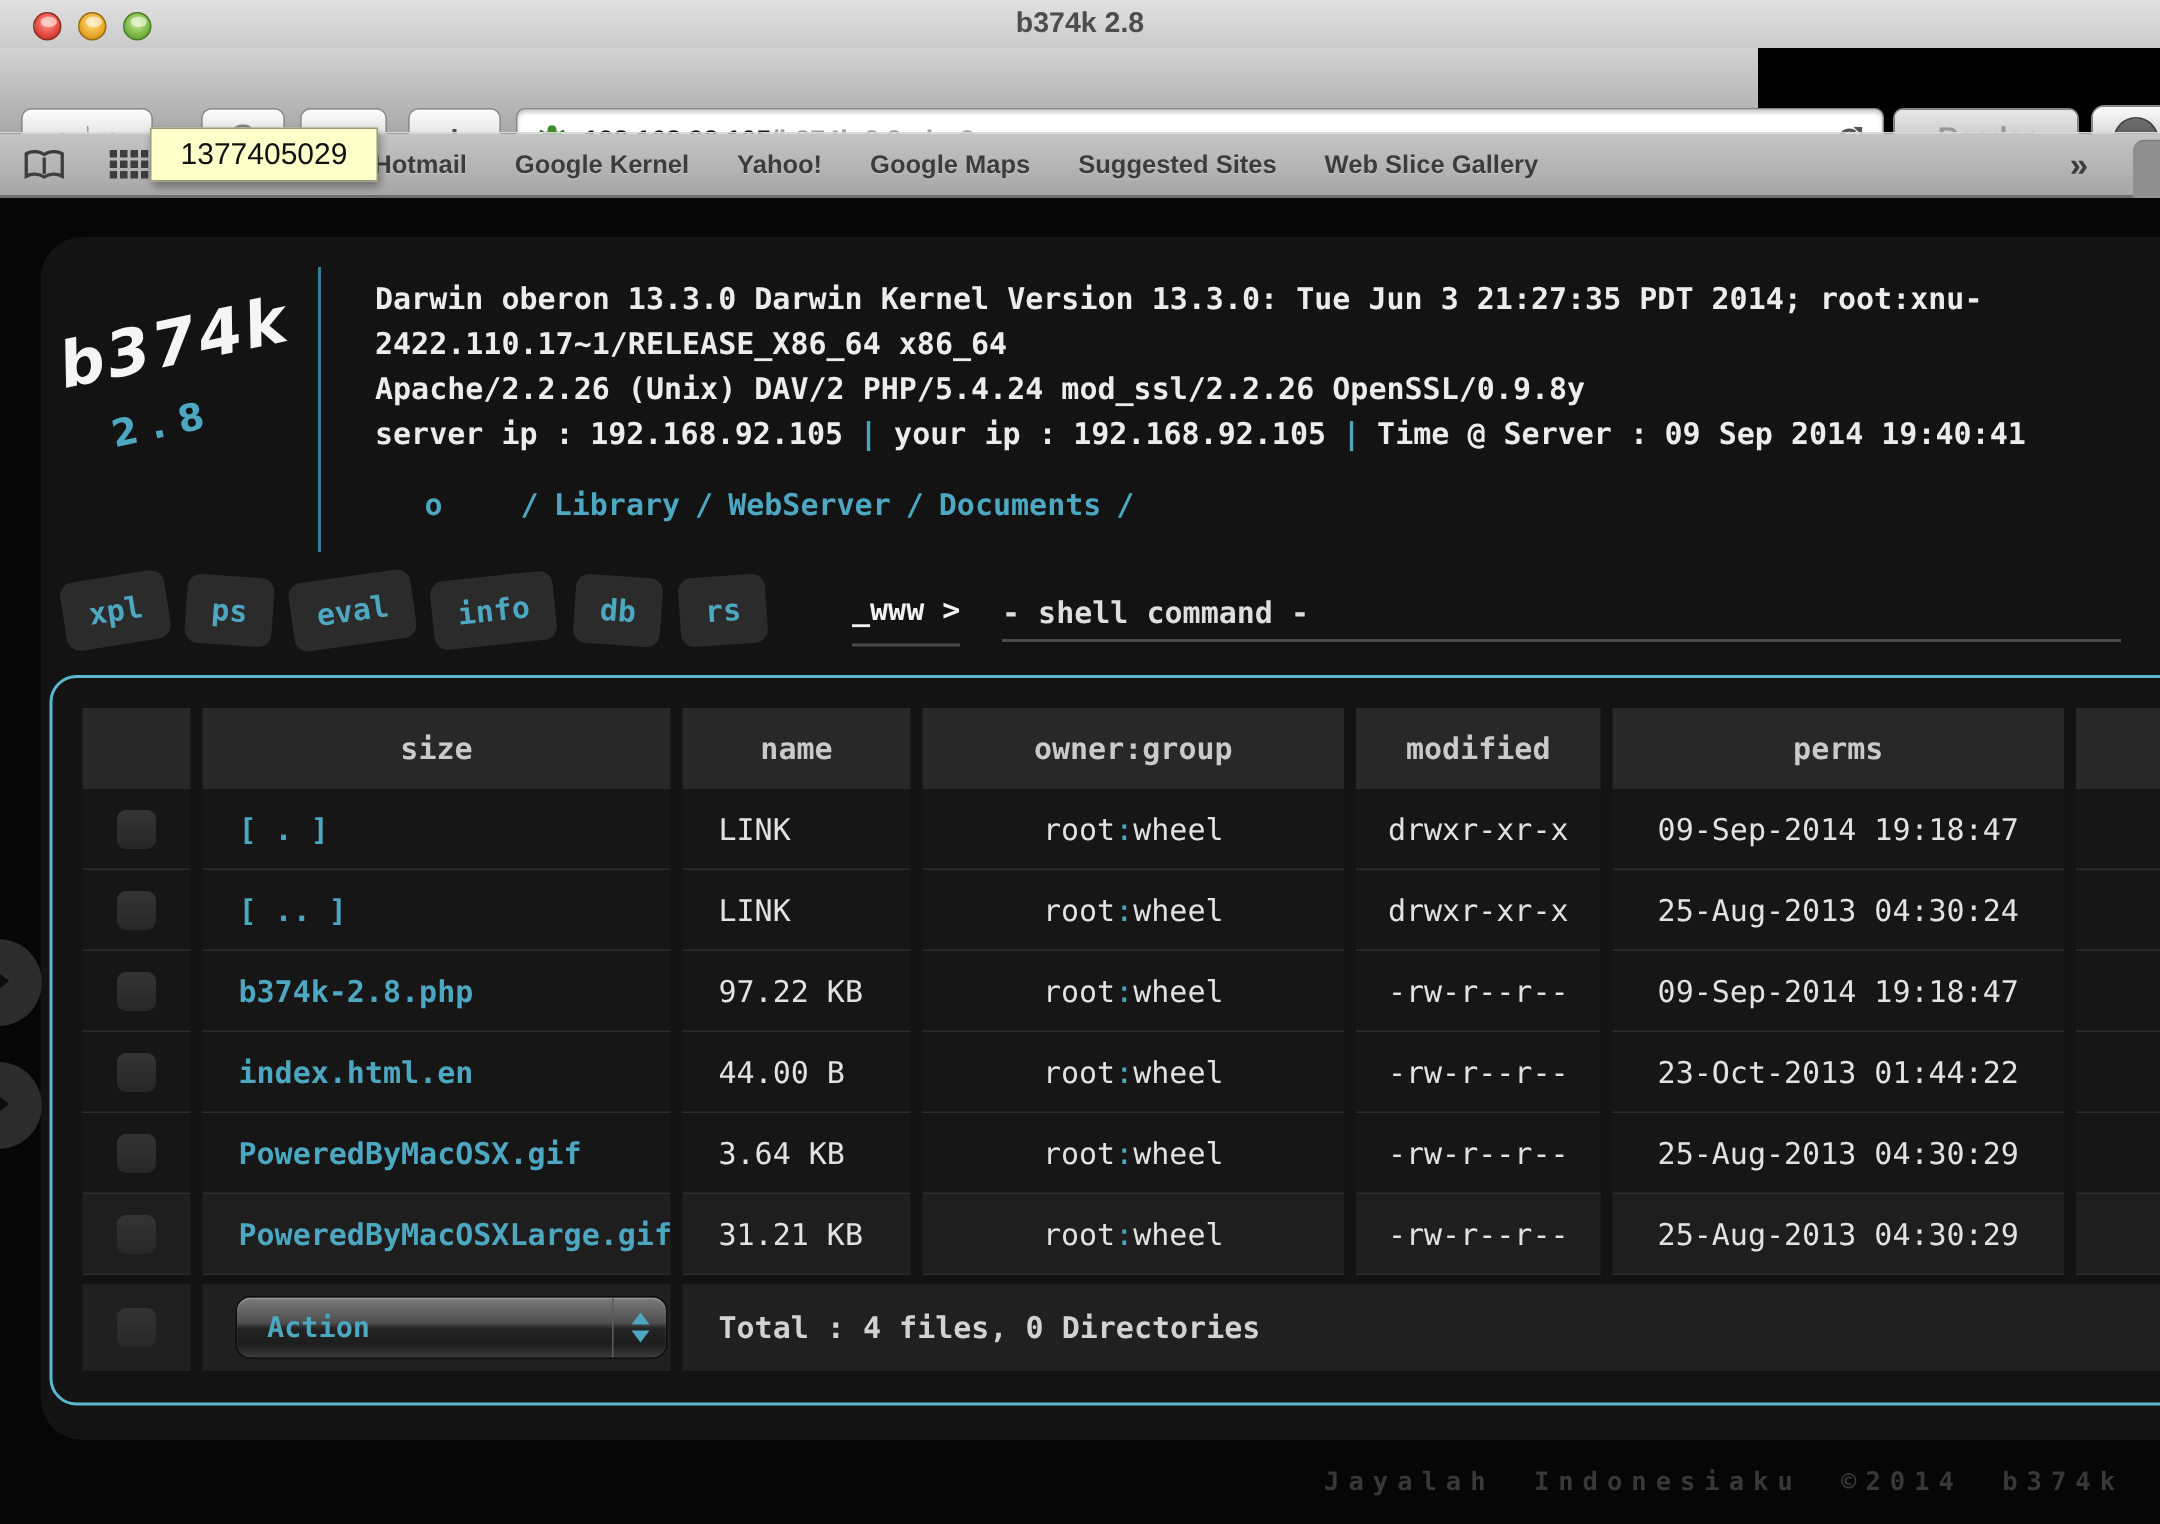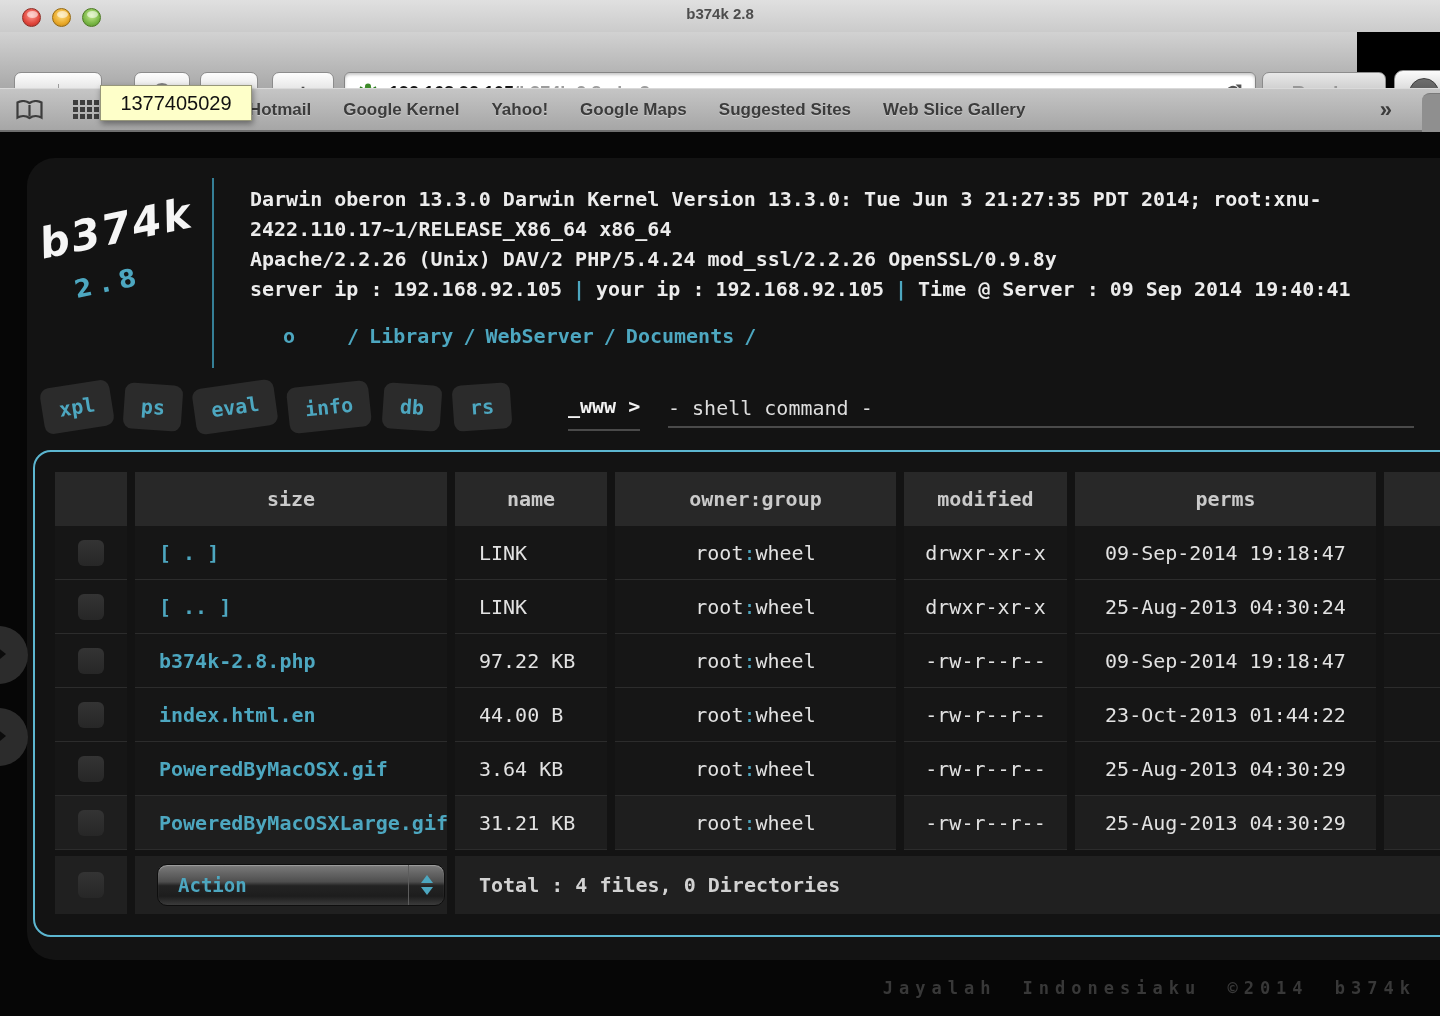--- a/index.html
+++ b/index.html
@@ -3,29 +3,29 @@
 <meta charset="utf-8">
 <style>
   * { margin:0; padding:0; box-sizing:border-box; }
   html,body { width:1440px; height:1016px; overflow:hidden; background:#000; }
   body { position:relative; font-family:"Liberation Sans", sans-serif; }
 
   
   .titlebar { position:absolute; left:0; top:0; width:1440px; height:32px;
     background:linear-gradient(180deg,#e0e0e0,#cbcbcb); }
   .win-title { position:absolute; left:0; right:0; top:5px; text-align:center;
-    font-size:15px; font-weight:bold; color:#4d4d4d; }
+    font-size:19px; font-weight:bold; color:#4d4d4d; }
   .tl { position:absolute; top:8px; width:19px; height:19px; border-radius:50%; }
   .tl::after { content:""; position:absolute; left:4px; top:2px; width:11px; height:7px;
     border-radius:50%; background:rgba(255,255,255,.55); }
   .tl-red   { left:22px; background:radial-gradient(circle at 50% 38%,#ff9d94,#e0443a 62%,#a92e26); border:1px solid #8f2b24;}
   .tl-yellow{ left:52px; background:radial-gradient(circle at 50% 38%,#ffe084,#e8a727 62%,#b37c17); border:1px solid #96690f;}
   .tl-green { left:82px; background:radial-gradient(circle at 50% 38%,#c9ec91,#77b544 62%,#578a2b); border:1px solid #4b7a21;}
 
-  .toolbar { position:absolute; left:0; top:32px; width:1357px; height:56px;
+  .toolbar { position:absolute; left:0; top:32px; width:1172px; height:56px;
     background:linear-gradient(180deg,#d2d2d2,#a9a9a9); }
   .tb-btn { position:absolute; top:40px; height:42px; border-radius:7px;
     background:linear-gradient(180deg,#fdfdfd,#e3e3e3 45%,#c6c6c6);
     border:1px solid #8c8c8c; box-shadow:0 1px 0 rgba(255,255,255,.6);
     display:flex; align-items:center; justify-content:center;
     color:#4a4a4a; }
   .backfwd { left:14px; width:88px; }
   .backfwd .half { flex:1; text-align:center; font-size:15px; color:#4f4f4f; }
   .backfwd .half:first-child { border-right:1px solid #9b9b9b; }
   .btn-hidden-a { left:134px; width:56px; }
@@ -96,21 +96,21 @@
   .tabsrow { position:absolute; left:42px; top:252px; display:flex; }
   .tab { background:#2b2b2b; color:#4da7c0; font-size:20px; font-weight:bold;
     padding:11px 17px; border-radius:9px; margin-right:12px; cursor:pointer; }
   .t0{transform:rotate(-9deg);} .t1{transform:rotate(4deg);} .t2{transform:rotate(-8deg);}
   .t3{transform:rotate(-6deg);} .t4{transform:rotate(4deg);} .t5{transform:rotate(-4deg);}
 
   .prompt { position:absolute; left:568px; top:262px; color:#f2f2f2; font-size:20px;
     font-weight:bold; padding-bottom:11px; border-bottom:2px solid #4a4a4a; }
   .cmd-input { position:absolute; left:668px; top:258px; width:746px; height:38px;
     background:transparent; border:none; border-bottom:2px solid #4a4a4a; outline:none;
-    color:#e8e8e8; font-family:"DejaVu Sans Mono", monospace; font-size:20px; font-weight:normal; }
+    color:#e8e8e8; font-family:"DejaVu Sans Mono", monospace; font-size:20px; font-weight:bold; }
   .cmd-input::placeholder { color:#dedede; opacity:1; }
 
   
   .tablepanel { position:absolute; left:33px; top:318px; width:1478px; height:487px;
     border:2px solid #5cb6d0; border-radius:18px; padding:20px 0 0 20px; overflow:hidden; }
   .grid { display:grid; grid-template-columns:72px 312px 152px 281px 163px 301px 160px;
     column-gap:8px; }
   .cell { height:54px; display:flex; align-items:center; font-size:20px; color:#e2e2e2; }
   .hcell { background:#282828; color:#cacaca; font-weight:bold; justify-content:center; }
   .bcell { background:#161616; border-bottom:1px solid #2c2c2c; justify-content:center; }

